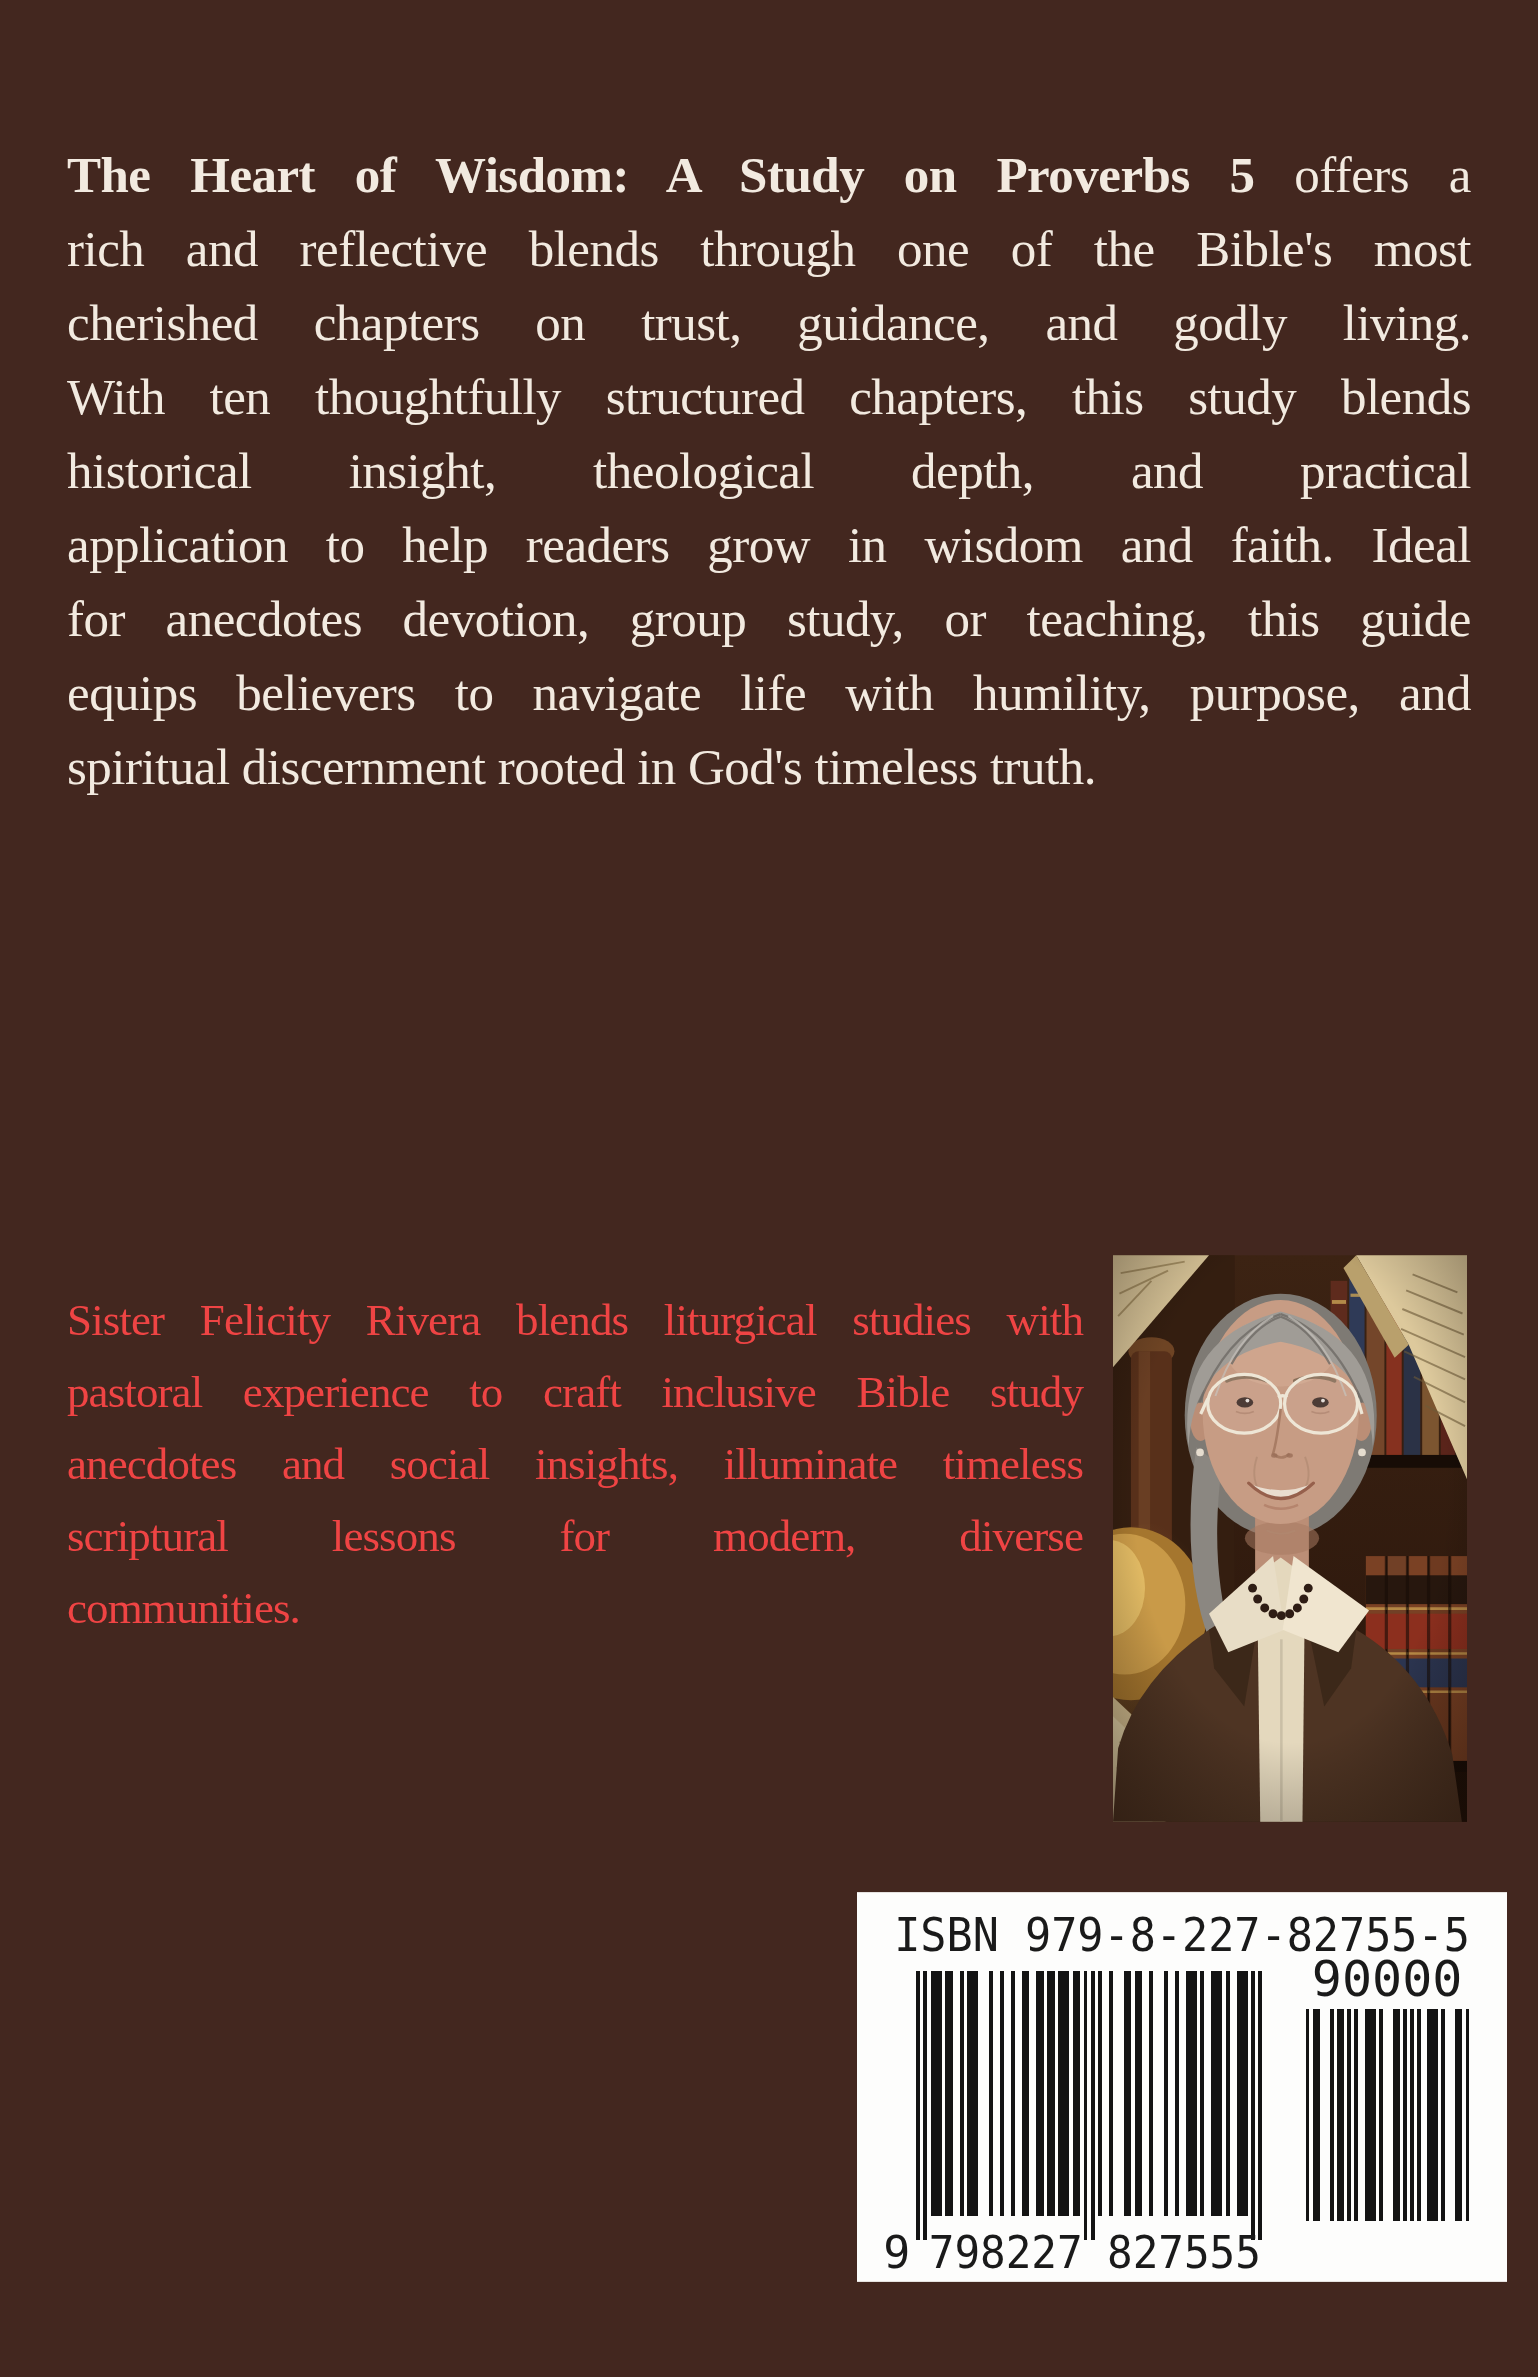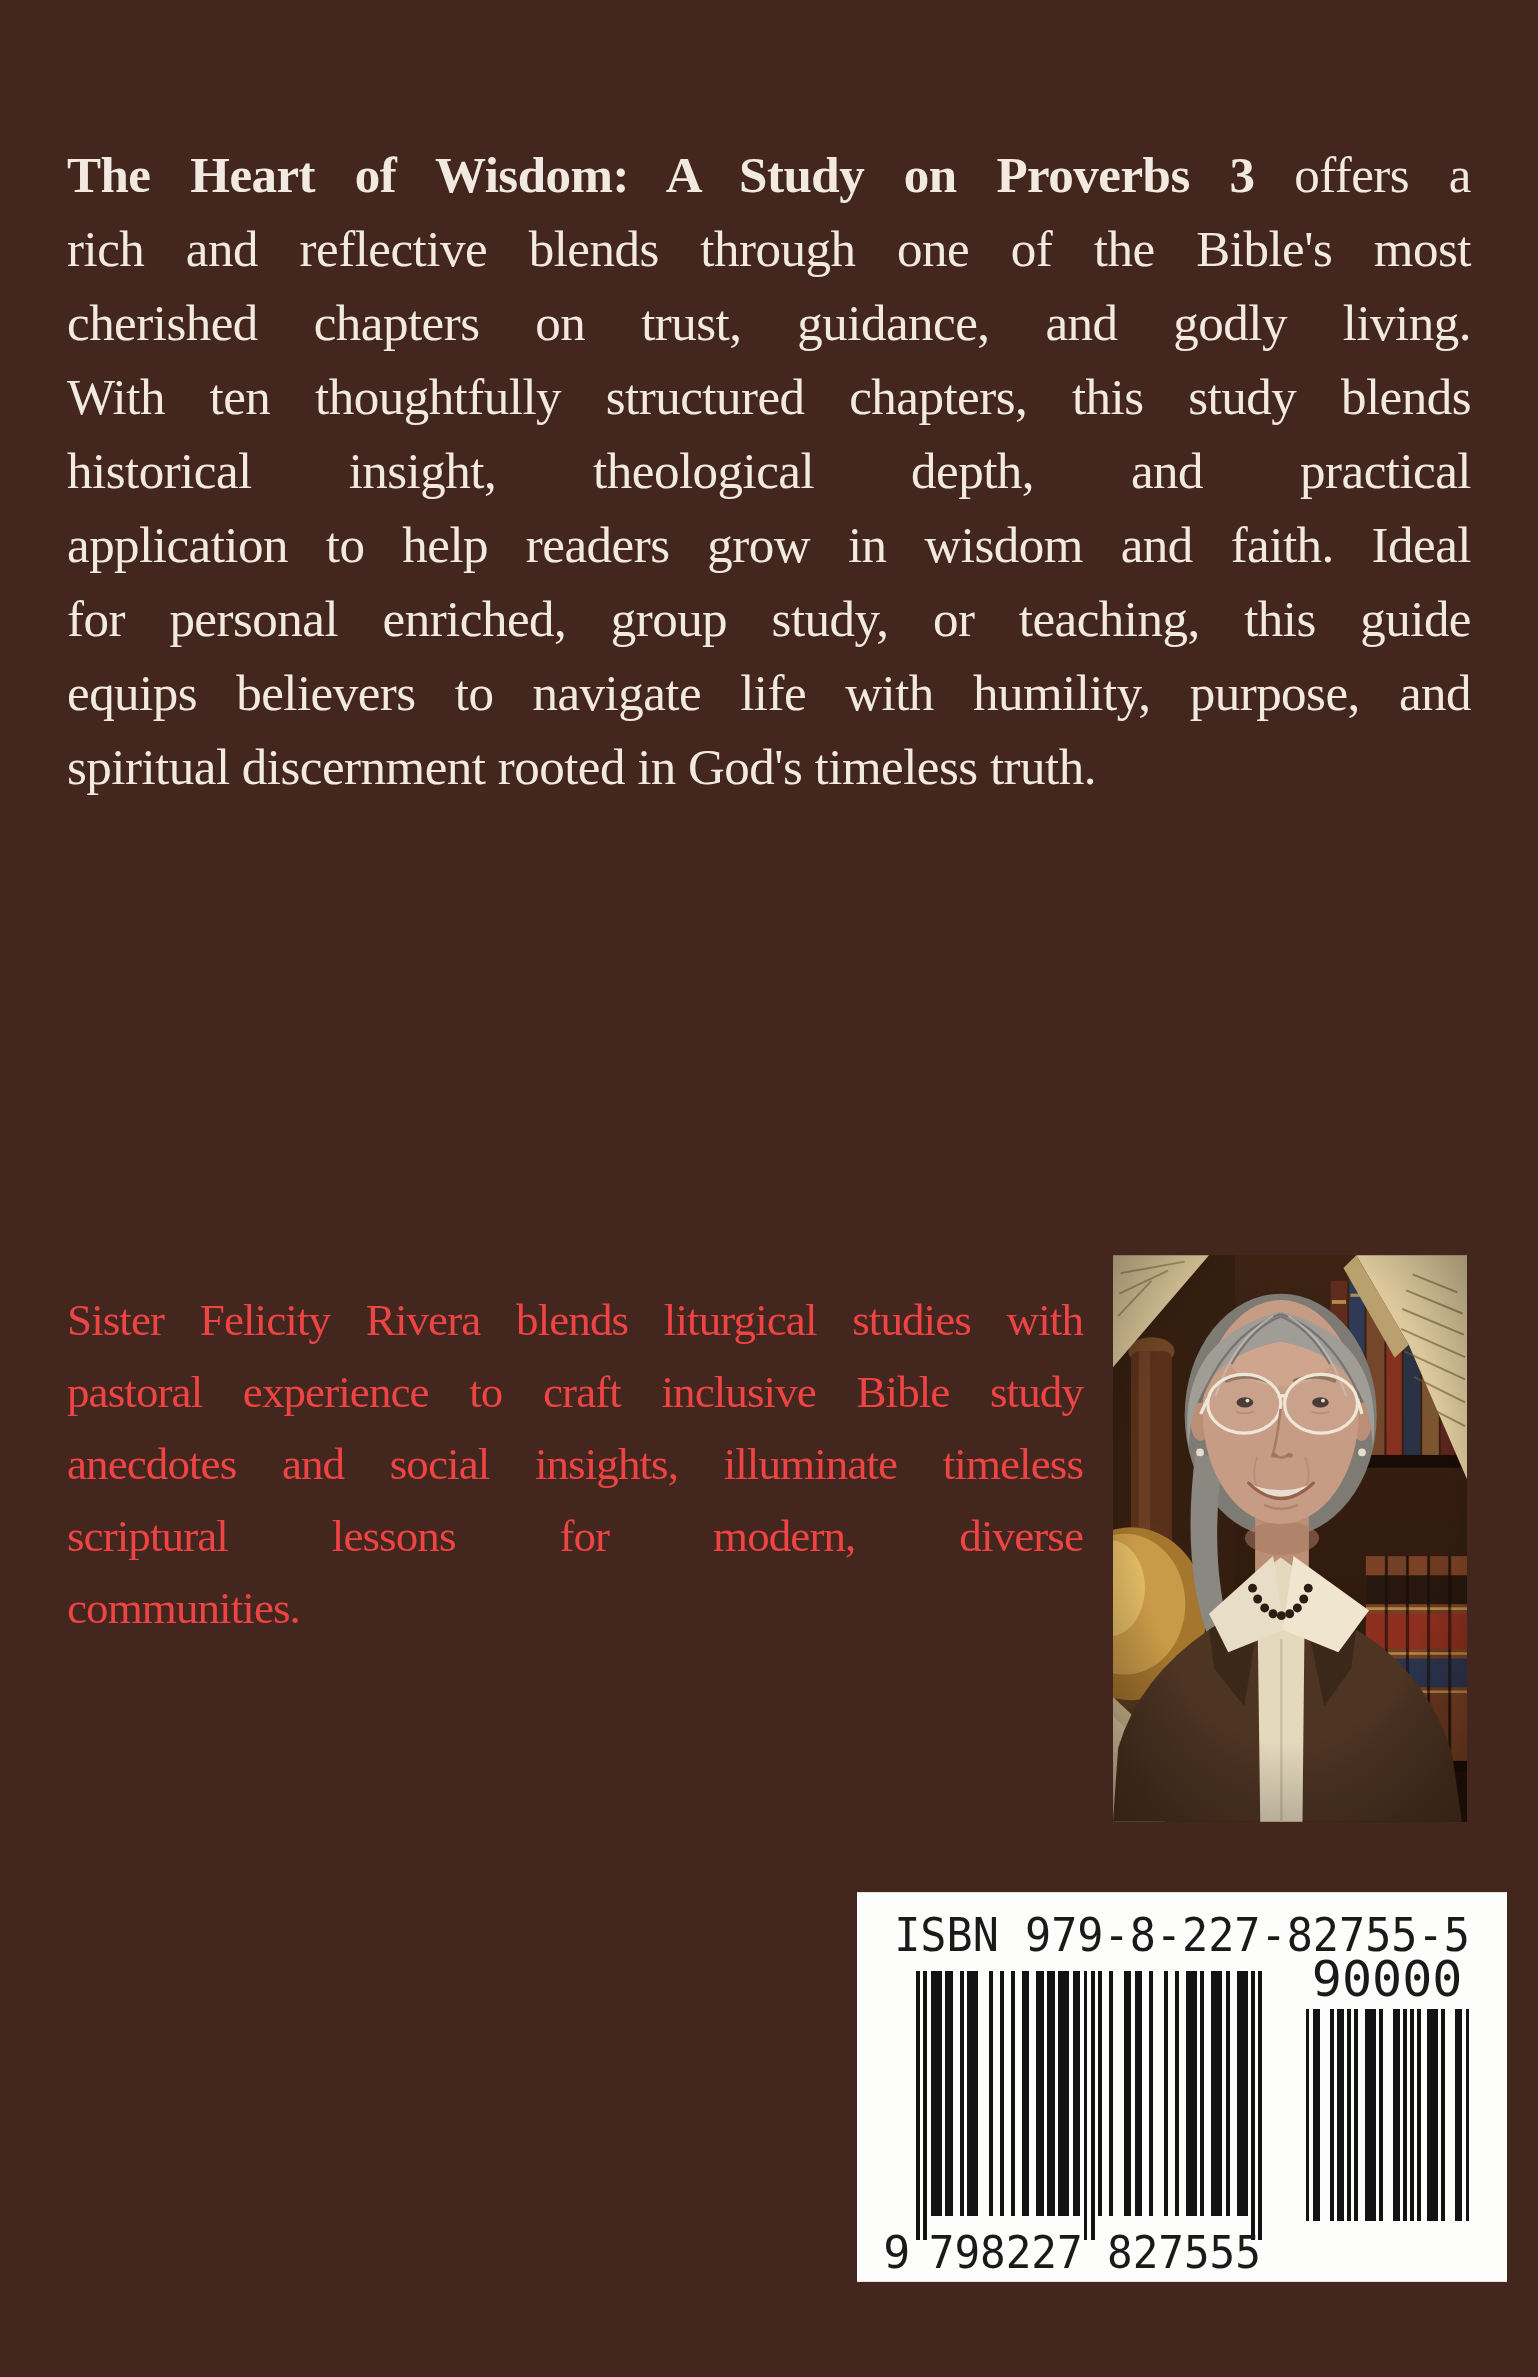--- a/index.html
+++ b/index.html
@@ -24,27 +24,27 @@
   
   .barcode-box{position:absolute;left:835px;top:1892px;width:650px;height:390px;padding-left:22px;}
   .barcode-box svg{display:block;}
 </style>
 </head>
 <body style="background: rgb(67, 39, 31);">
 
 <div class="page">
 
   <div class="synopsis">
-    <div class="jline"><span class="lead-bold">The Heart of Wisdom: A Study on Proverbs 3</span><span> offers a</span></div>
+    <div class="jline"><span class="lead-bold">The Heart of Wisdom: A Study on Proverbs 5</span><span> offers a</span></div>
     <div class="jline">rich and reflective blends through one of the Bible's most</div>
     <div class="jline">cherished chapters on trust, guidance, and godly living.</div>
     <div class="jline">With ten thoughtfully structured chapters, this study blends</div>
     <div class="jline">historical insight, theological depth, and practical</div>
     <div class="jline">application to help readers grow in wisdom and faith. Ideal</div>
-    <div class="jline">for personal enriched, group study, or teaching, this guide</div>
+    <div class="jline">for anecdotes devotion, group study, or teaching, this guide</div>
     <div class="jline">equips believers to navigate life with humility, purpose, and</div>
     <div class="lastline">spiritual discernment rooted in God's timeless truth.</div>
   </div>
 
   <div class="bio">
     <div class="jline">Sister Felicity Rivera blends liturgical studies with</div>
     <div class="jline">pastoral experience to craft inclusive Bible study</div>
     <div class="jline">anecdotes and social insights, illuminate timeless</div>
     <div class="jline">scriptural lessons for modern, diverse</div>
     <div class="lastline">communities.</div>

